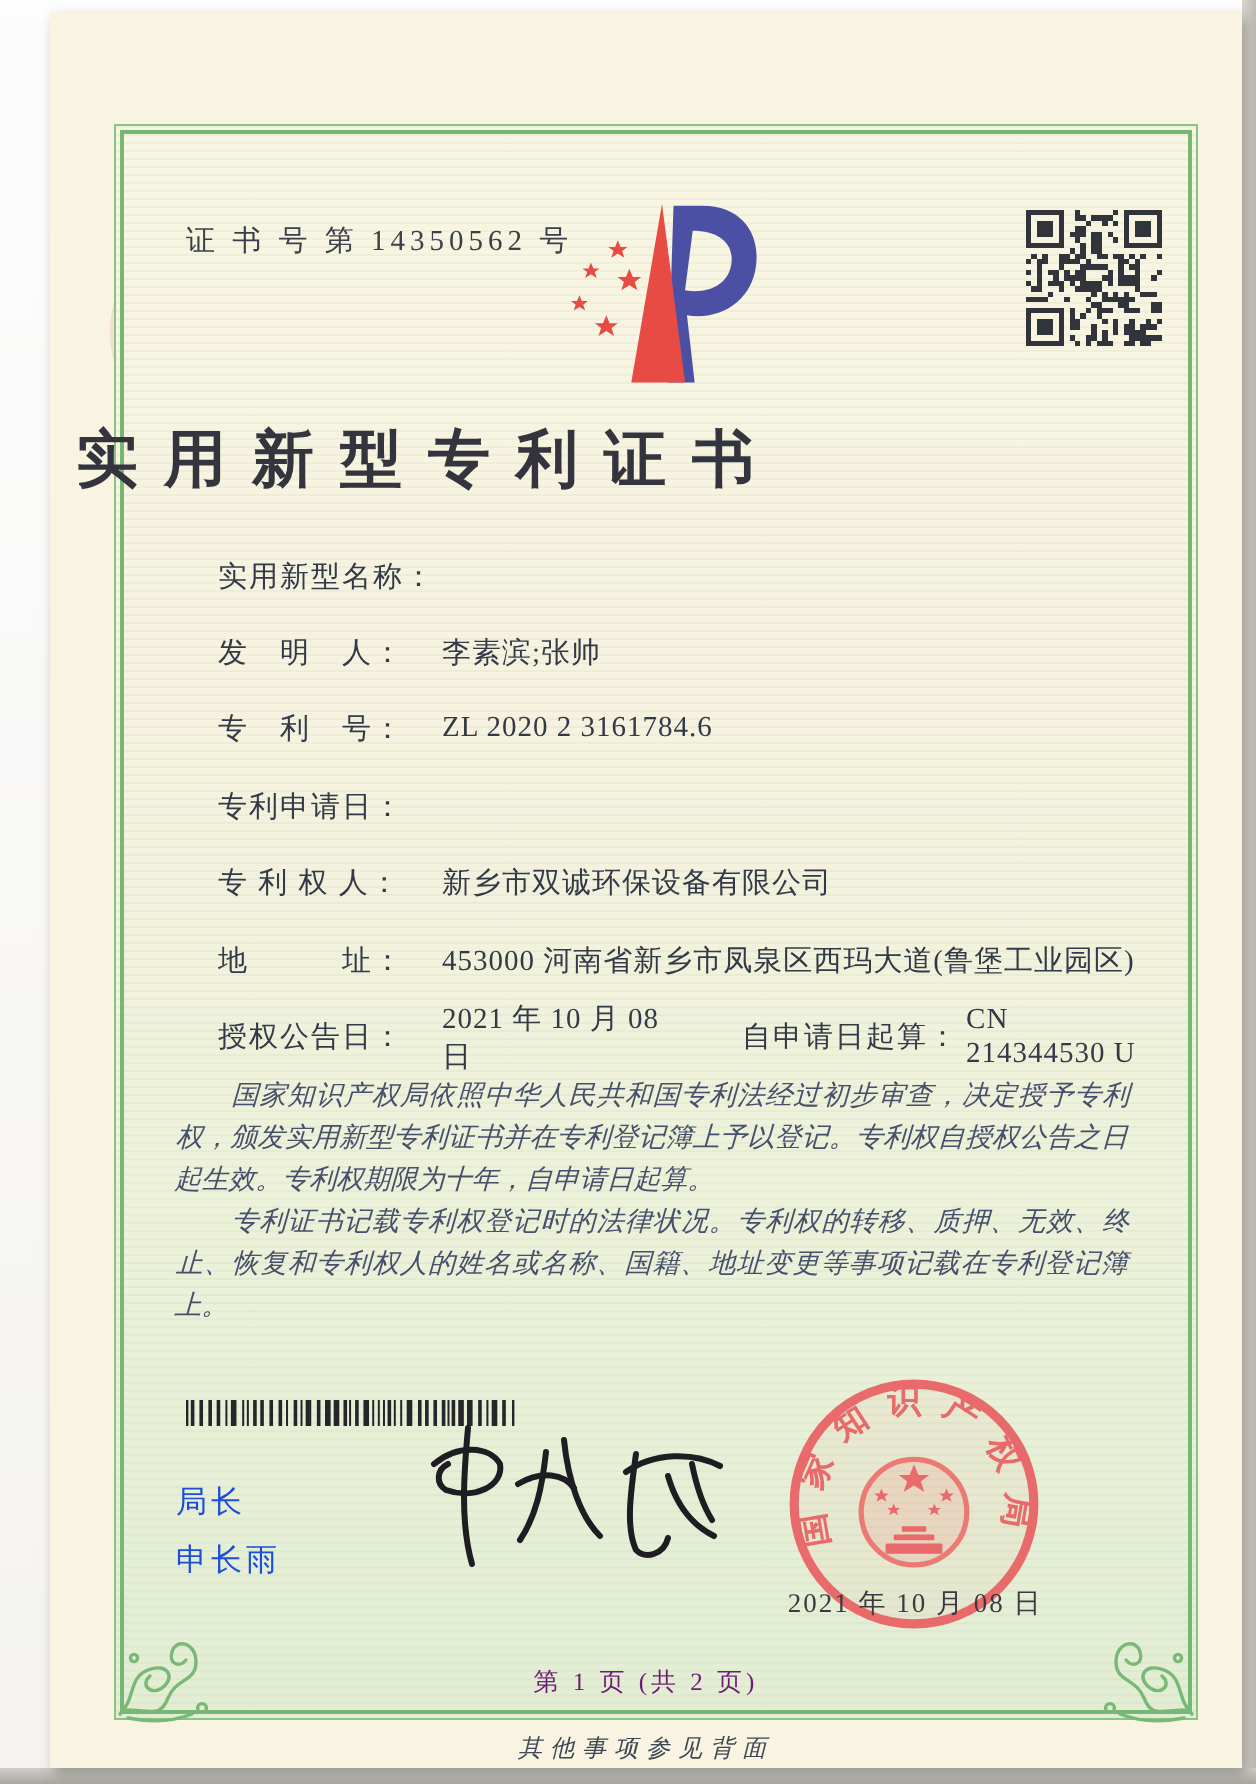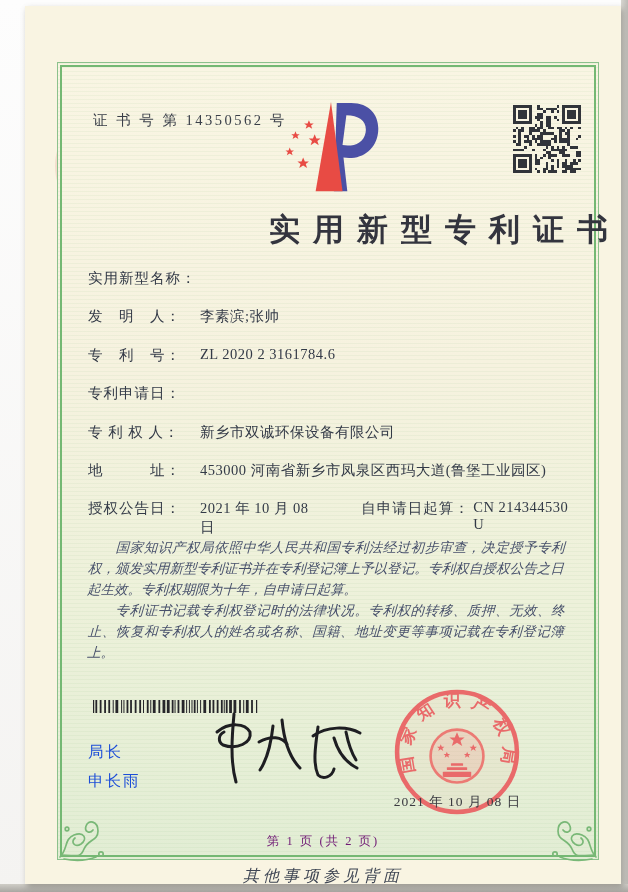--- a/index.html
+++ b/index.html
@@ -34,26 +34,26 @@
   .corner.br{right:-4px;bottom:-4px;transform:scaleX(-1);}
 
   .cert-no{
     position:absolute;left:68px;top:105px;
     font-size:14.5px;letter-spacing:2.5px;color:#3a3f49;
   }
   .qr{position:absolute;left:488px;top:99px;width:68px;height:68px;}
   .logo{position:absolute;left:258px;top:90px;width:96px;height:104px;}
 
   .title{
-    position:absolute;left:0;top:203px;width:100%;text-align:right;
+    position:absolute;left:0;top:203px;width:100%;text-align:left;
     font-size:31px;font-weight:bold;color:#33343e;
     letter-spacing:13px;text-indent:13px;
   }
   .rows{position:absolute;left:63px;top:263px;width:490px;}
-  .row{height:38.4px;display:flex;align-items:flex-start;font-size:14.5px;color:#333a47;}
+  .row{height:38.4px;display:flex;align-items:center;font-size:14.5px;color:#333a47;margin-left:21px;}
   .row .lbl{display:inline-block;min-width:112px;letter-spacing:1px;}
   .row .val{letter-spacing:.5px;}
   .row .pair2{margin-left:40px;}
 
   .body-text{
     position:absolute;left:63px;top:531px;width:476px;
     font-size:13.5px;line-height:21px;color:#47506b;text-align:justify;
   }
   .body-text p{margin:0;text-indent:2em;font-style:italic;transform:skewX(-2deg);}
 
@@ -66,21 +66,21 @@
   .seal-date{
     position:absolute;left:360px;top:787px;width:145px;text-align:center;
     font-size:13.5px;color:#3a3a40;letter-spacing:1px;
   }
   .page-info{
     position:absolute;left:0;top:827px;width:100%;text-align:center;
     font-size:12.5px;color:#701a75;letter-spacing:2px;
   }
   .back-note{
     position:absolute;left:0;top:860px;width:100%;text-align:center;
-    font-size:16px;color:#3f4654;letter-spacing:4px;font-style:italic;
+    font-size:12px;color:#3f4654;letter-spacing:4px;font-style:italic;
   }
 </style>
 </head>
 <body>
 
 <div class="scan-shadow-right"></div>
 <div class="scan-shadow-bottom"></div>
 
 <div class="paper">
 

